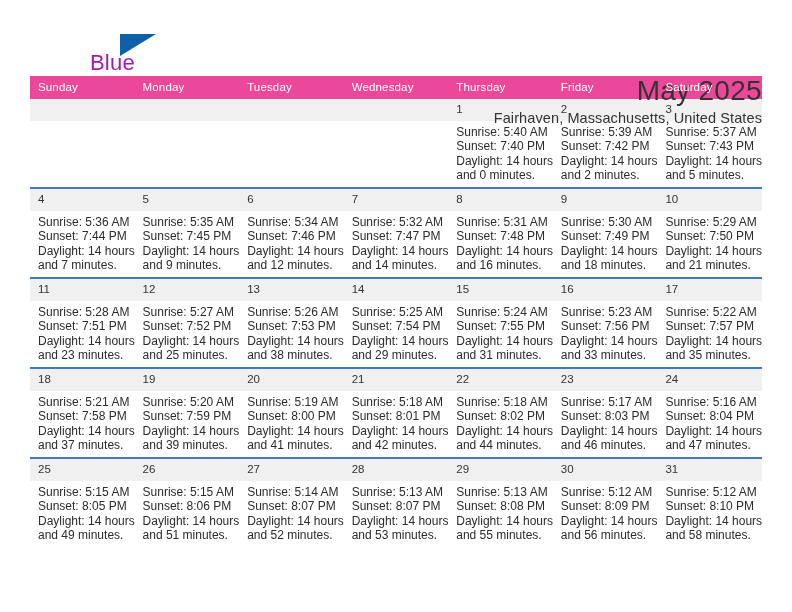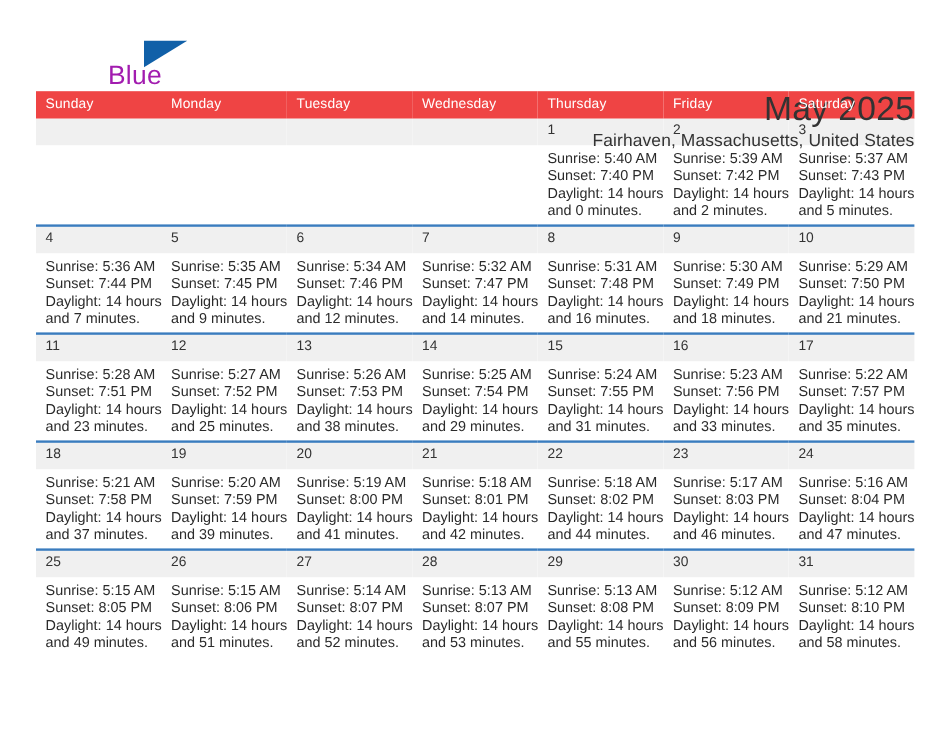--- a/index.html
+++ b/index.html
@@ -88,21 +88,21 @@
   
   .calendar {
     width: 732px;
     border-collapse: collapse;
     table-layout: fixed;
     margin-top: 4px;
   }
   .calendar col { width: 104.57px; }
 
   .calendar thead th {
-    background: #ef4444;
+    background: #ec4899;
     color: #ffffff;
     font-size: 11.5px;
     font-weight: normal;
     text-align: left;
     padding: 5px 0 6px 8px;
     height: 12px;
     letter-spacing: 0.15px;
   }
 
   .calendar tbody td {

